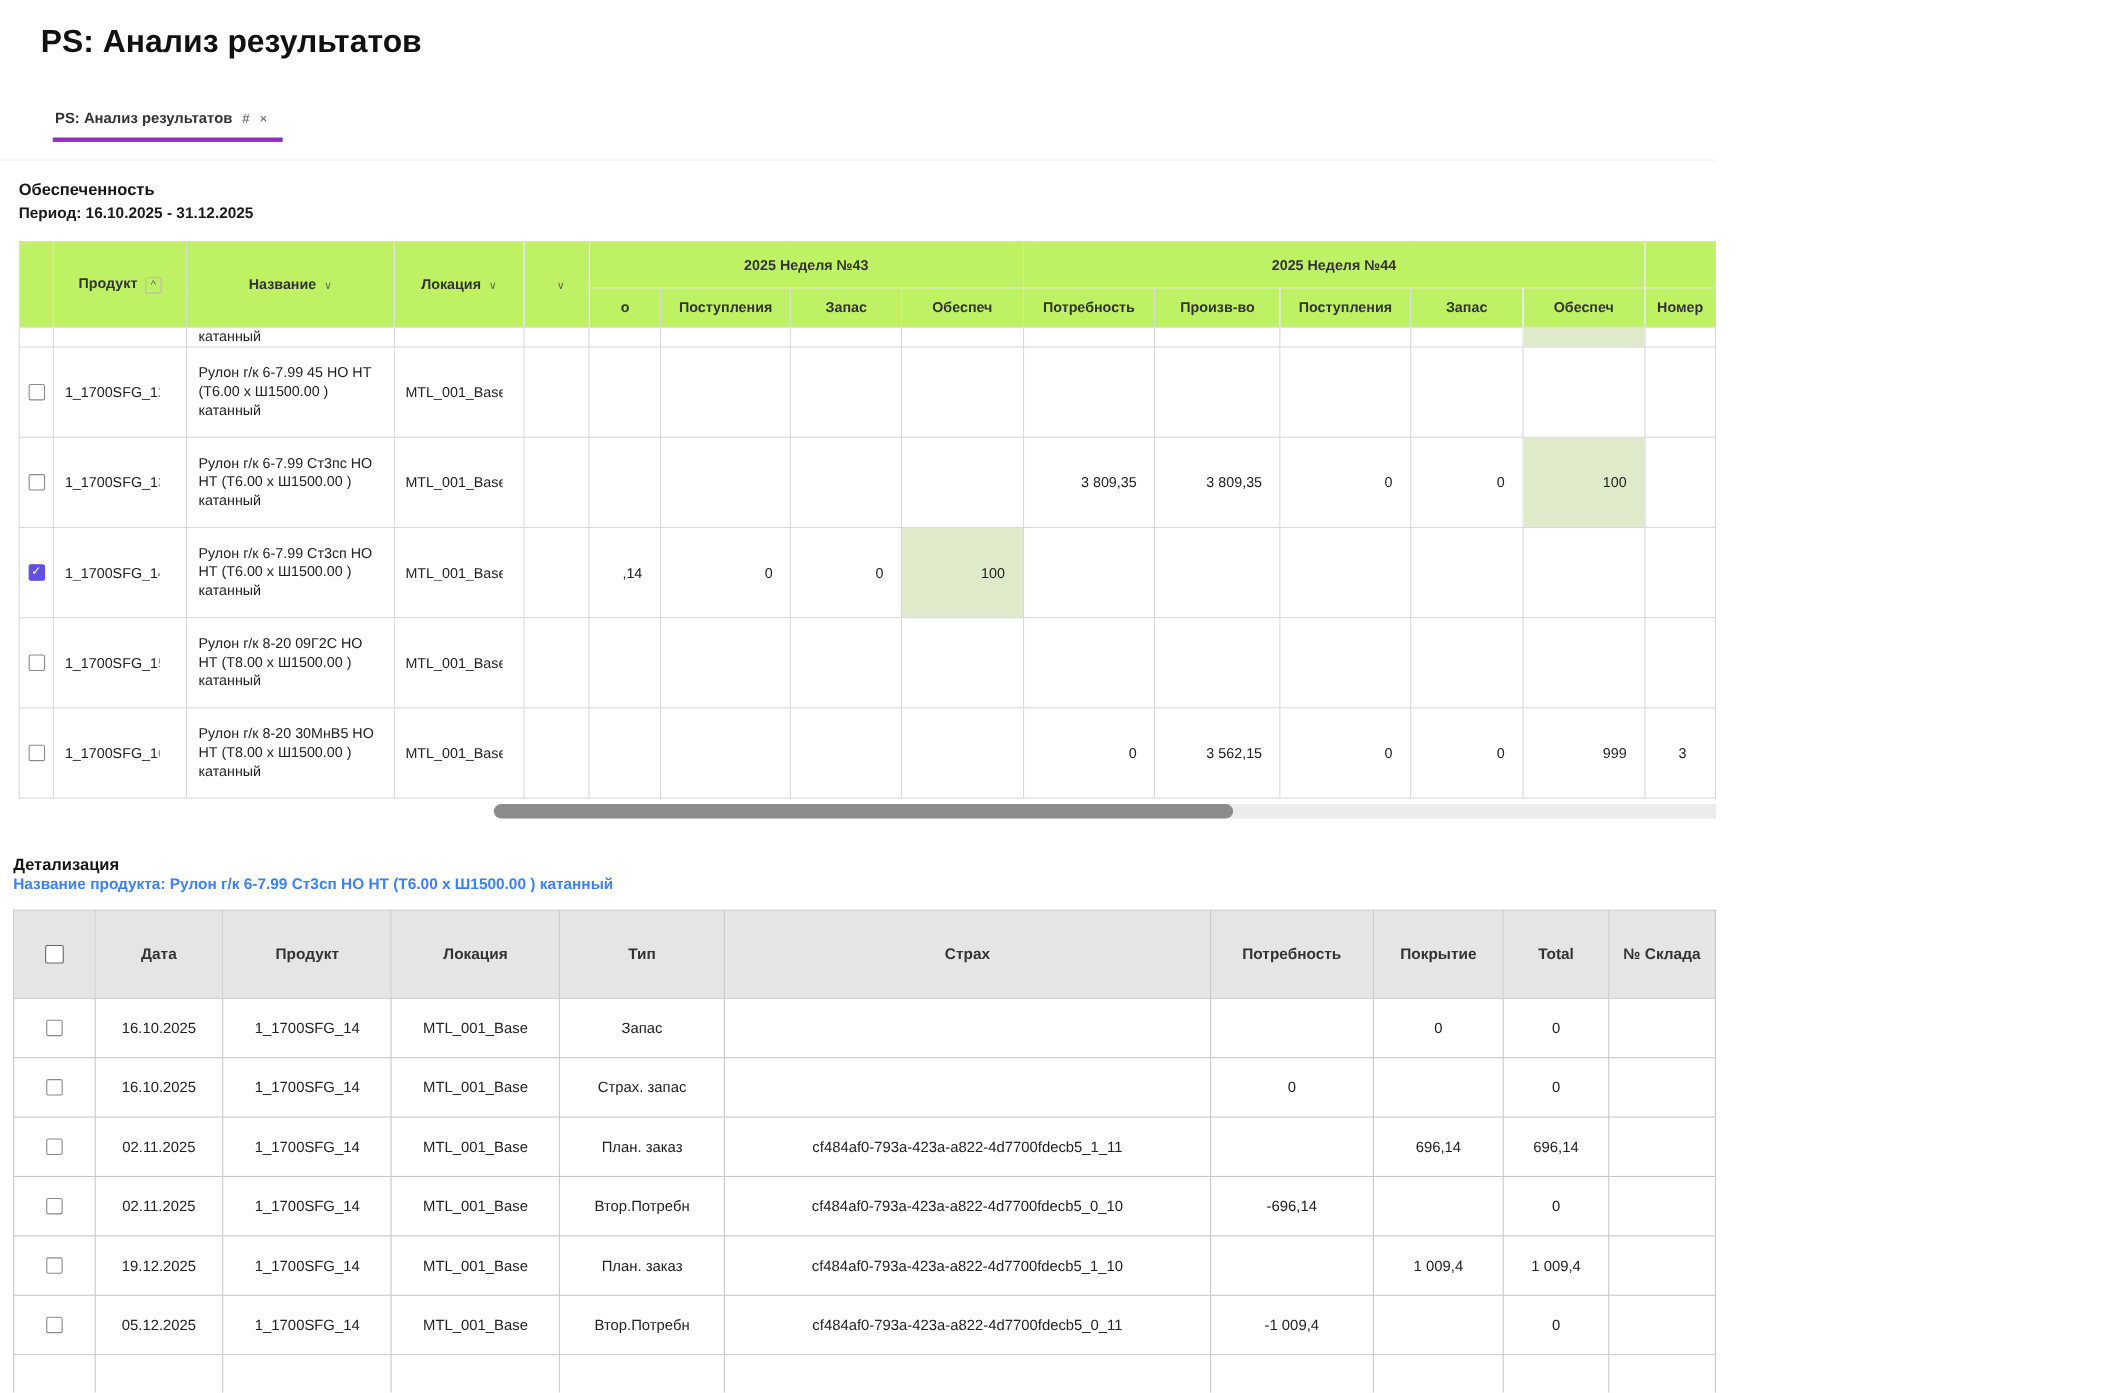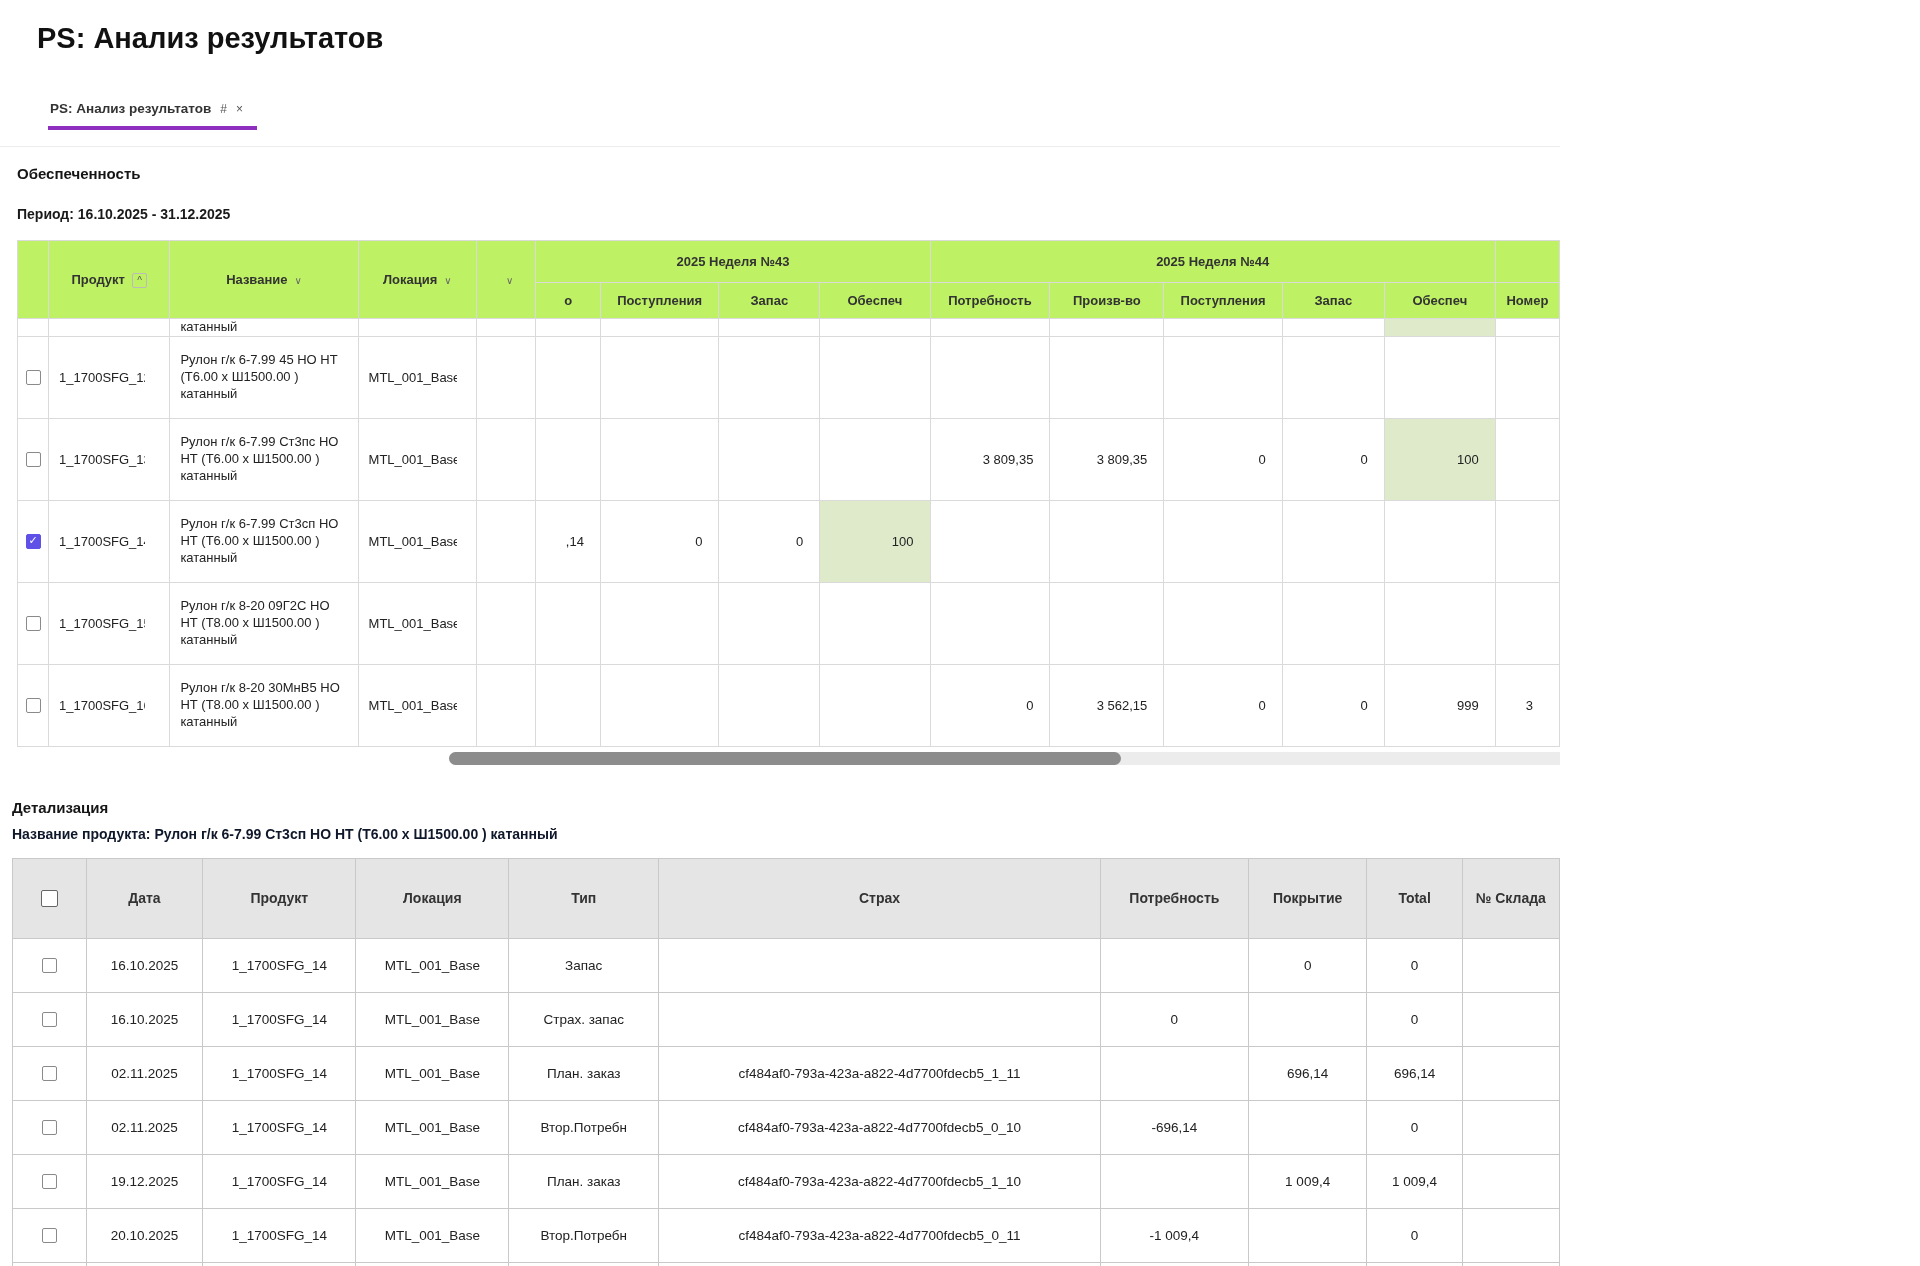--- a/index.html
+++ b/index.html
@@ -18,21 +18,21 @@
     padding: 0 14px 10px 2px;
     border-bottom: 4px solid var(--accent-underline, #8e2fc0);
     font-size: 13.5px; font-weight: 700; color: #333; cursor: pointer;
   }
   .tab-icon { color: #555; font-size: 12px; font-weight: 400; }
 
   .sectionline { border-top: 1px solid #ededed; margin-top: 16px; }
 
   .supply { padding: 18px 0 0 17px; }
   .sec-title { font-size: 15px; font-weight: 700; color: #151515; }
-  .sec-period { font-size: 14px; font-weight: 700; margin-top: 24px; color: #1a1a1a; }
+  .sec-period { font-size: 14px; font-weight: 700; margin-top: 4px; color: #1a1a1a; }
 
   table { border-collapse: collapse; table-layout: fixed; }
   .t1 { margin-top: 18px; }
   .t1 th, .t1 td { border: 1px solid #dadada; overflow: hidden; }
   .t1 thead th { font-size: 13px; font-weight: 600; color: #333; text-align: center; background: #bef264; }
   .t1 .group-row th { height: 42px; }
   .t1 .sub-row th { height: 36px; white-space: nowrap; }
   .t1 tbody tr { height: 82px; }
   .t1 tbody tr.partial-row { height: 16px; }
   .t1 td { font-size: 13px; color: #222; vertical-align: middle; }
@@ -66,21 +66,21 @@
   .hscroll {
     margin: 5px 0 0 432px; width: 1471px; height: 13px;
     background: #ececec; border-radius: 7px; position: relative; cursor: pointer;
   }
   .hthumb {
     position: absolute; left: 0; top: 0; width: 672px; height: 13px;
     background: var(--scroll-thumb, #8c8c8c); border-radius: 7px; cursor: grab;
   }
 
   .detail { margin-top: 34px; padding-left: 12px; }
-  .sec-sub { font-size: 14px; font-weight: 700; margin-top: 10px; color: #0f172a; }
+  .sec-sub { font-size: 14px; font-weight: 700; color: #3b82f6; }
   .t2 { margin-top: 16px; }
   .t2 th, .t2 td { border: 1px solid #c9c9c9; text-align: center; overflow: hidden; }
   .t2 thead th { height: 80px; font-size: 14px; font-weight: 600; color: #333; background: #e5e5e5; }
   .t2 tbody tr { height: 54px; padding-left: 24px; }
   .t2 td { font-size: 13.5px; color: #222; white-space: nowrap; }
 </style>
 </head>
 <body>
 
 <div class="page">
@@ -354,21 +354,21 @@
           <td>MTL_001_Base</td>
           <td>План. заказ</td>
           <td>cf484af0-793a-423a-a822-4d7700fdecb5_1_10</td>
           <td></td>
           <td>1 009,4</td>
           <td>1 009,4</td>
           <td></td>
         </tr>
         <tr>
           <td class="cb-col2"><span class="cb"></span></td>
-          <td>20.10.2025</td>
+          <td>05.12.2025</td>
           <td>1_1700SFG_14</td>
           <td>MTL_001_Base</td>
           <td>Втор.Потребн</td>
           <td>cf484af0-793a-423a-a822-4d7700fdecb5_0_11</td>
           <td>-1 009,4</td>
           <td></td>
           <td>0</td>
           <td></td>
         </tr>
         <tr>

